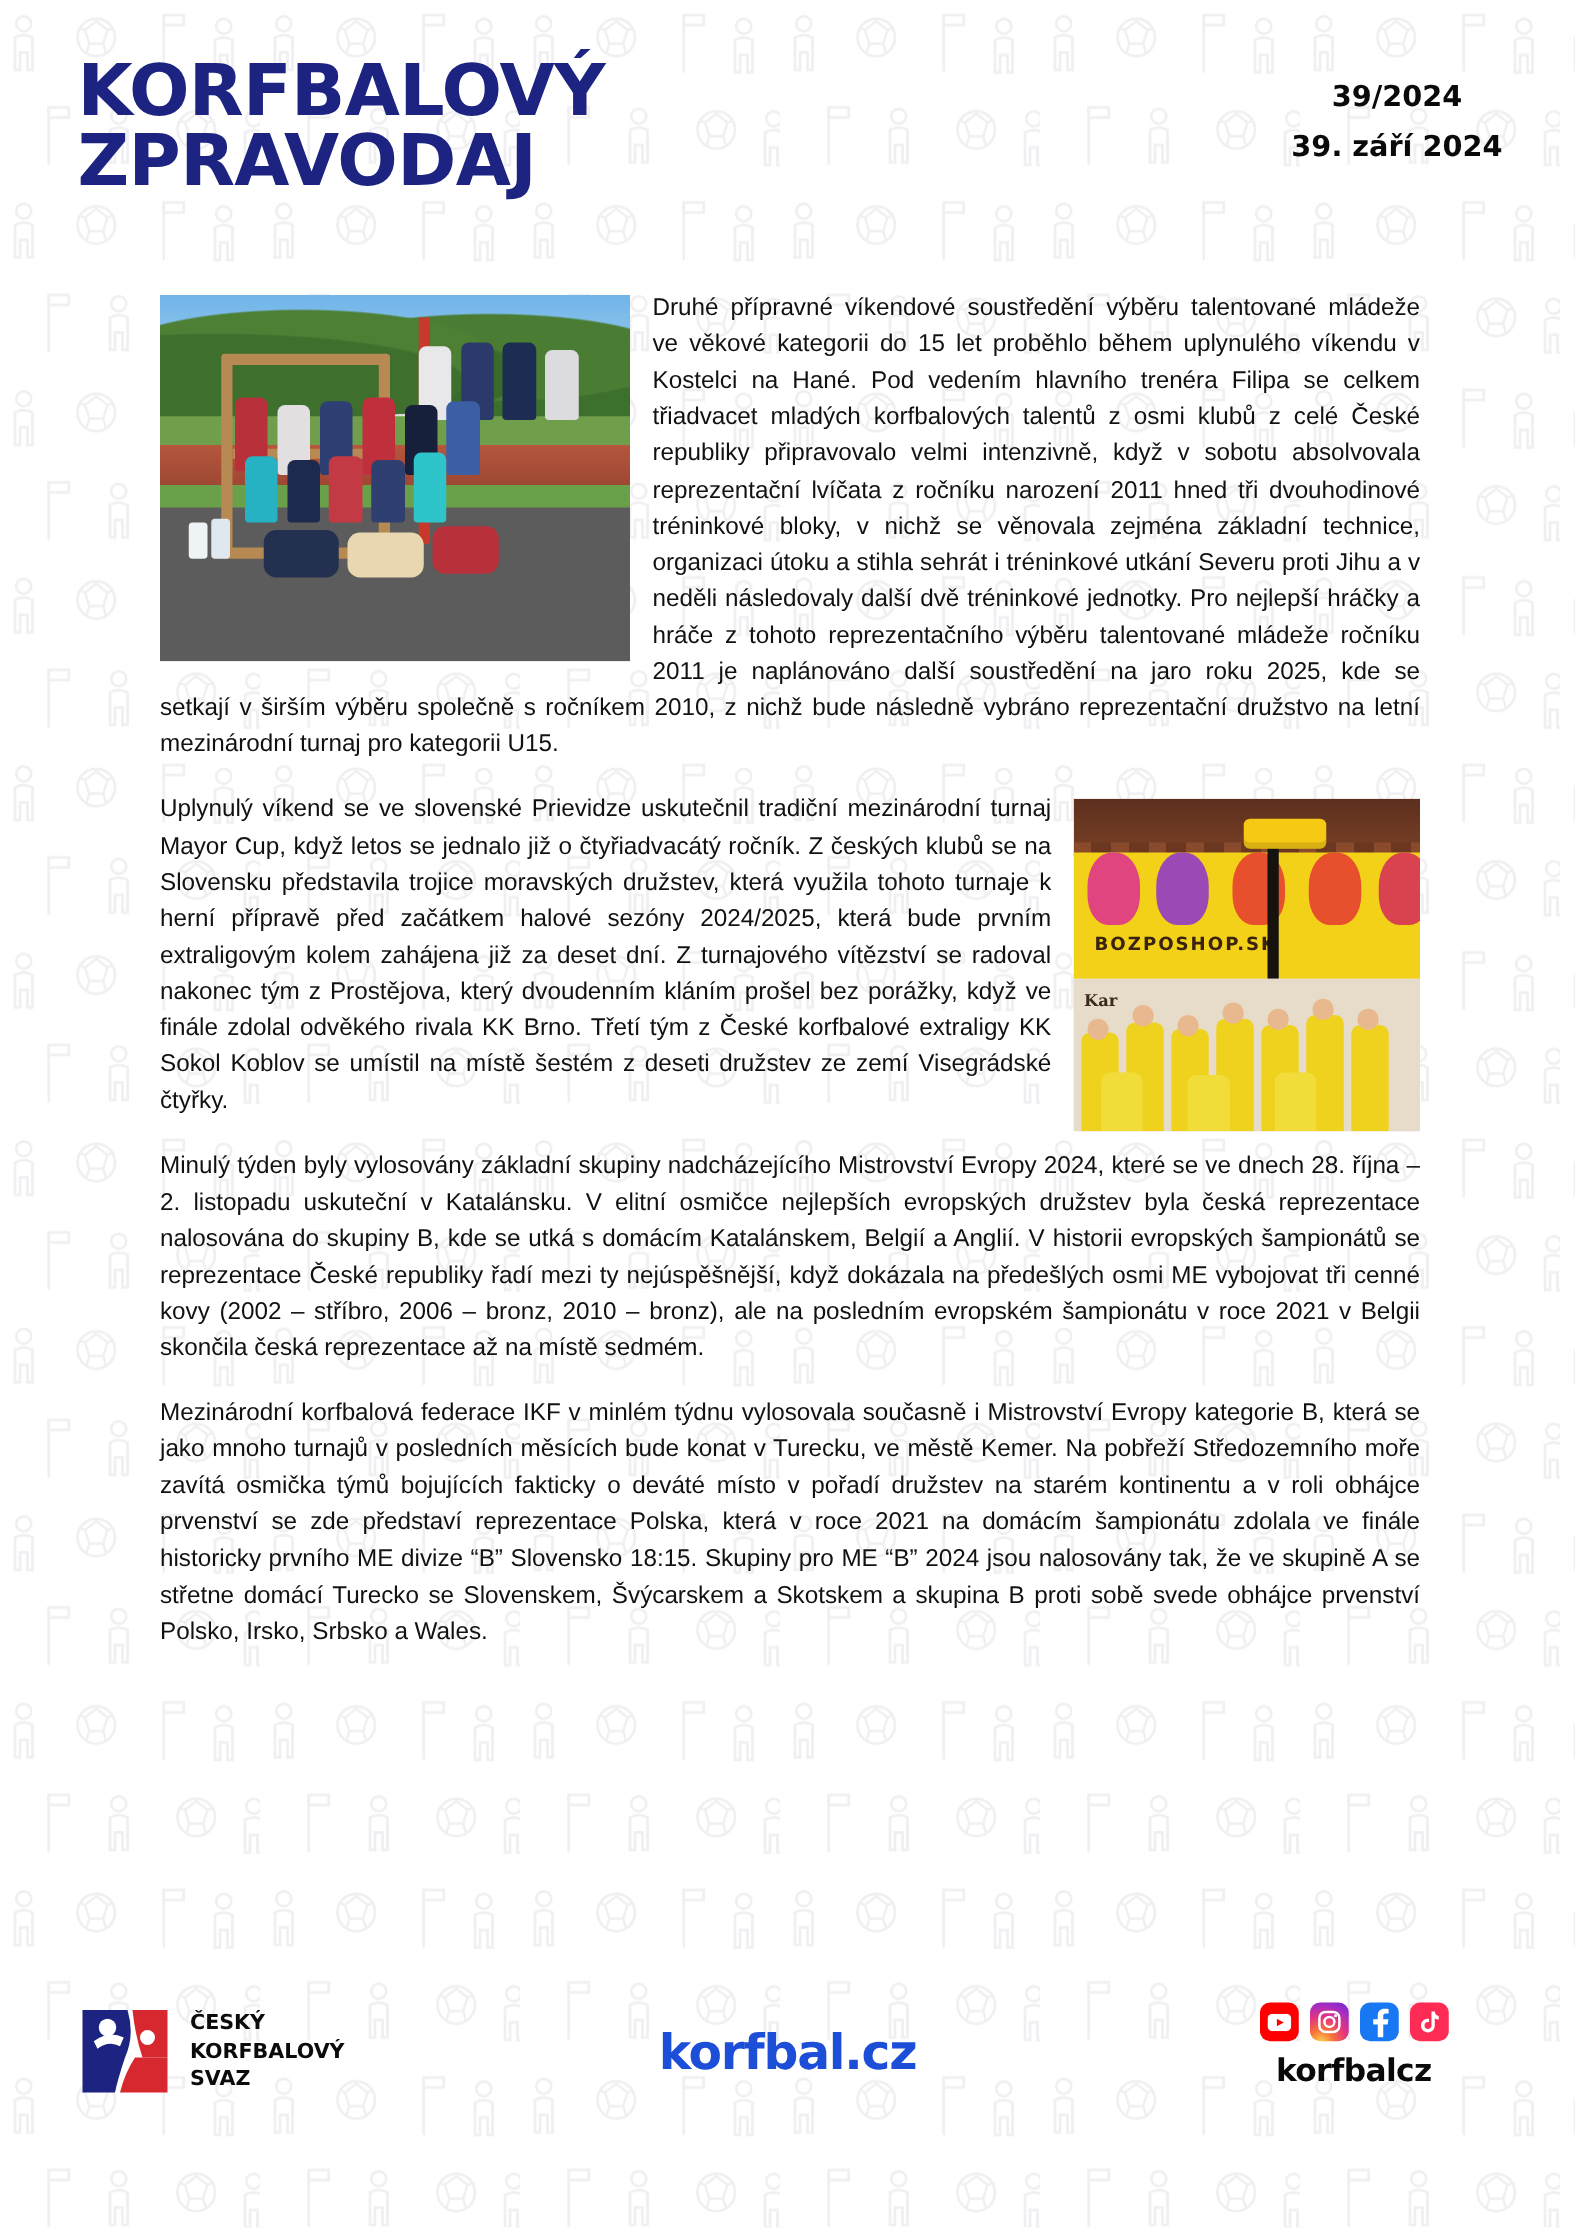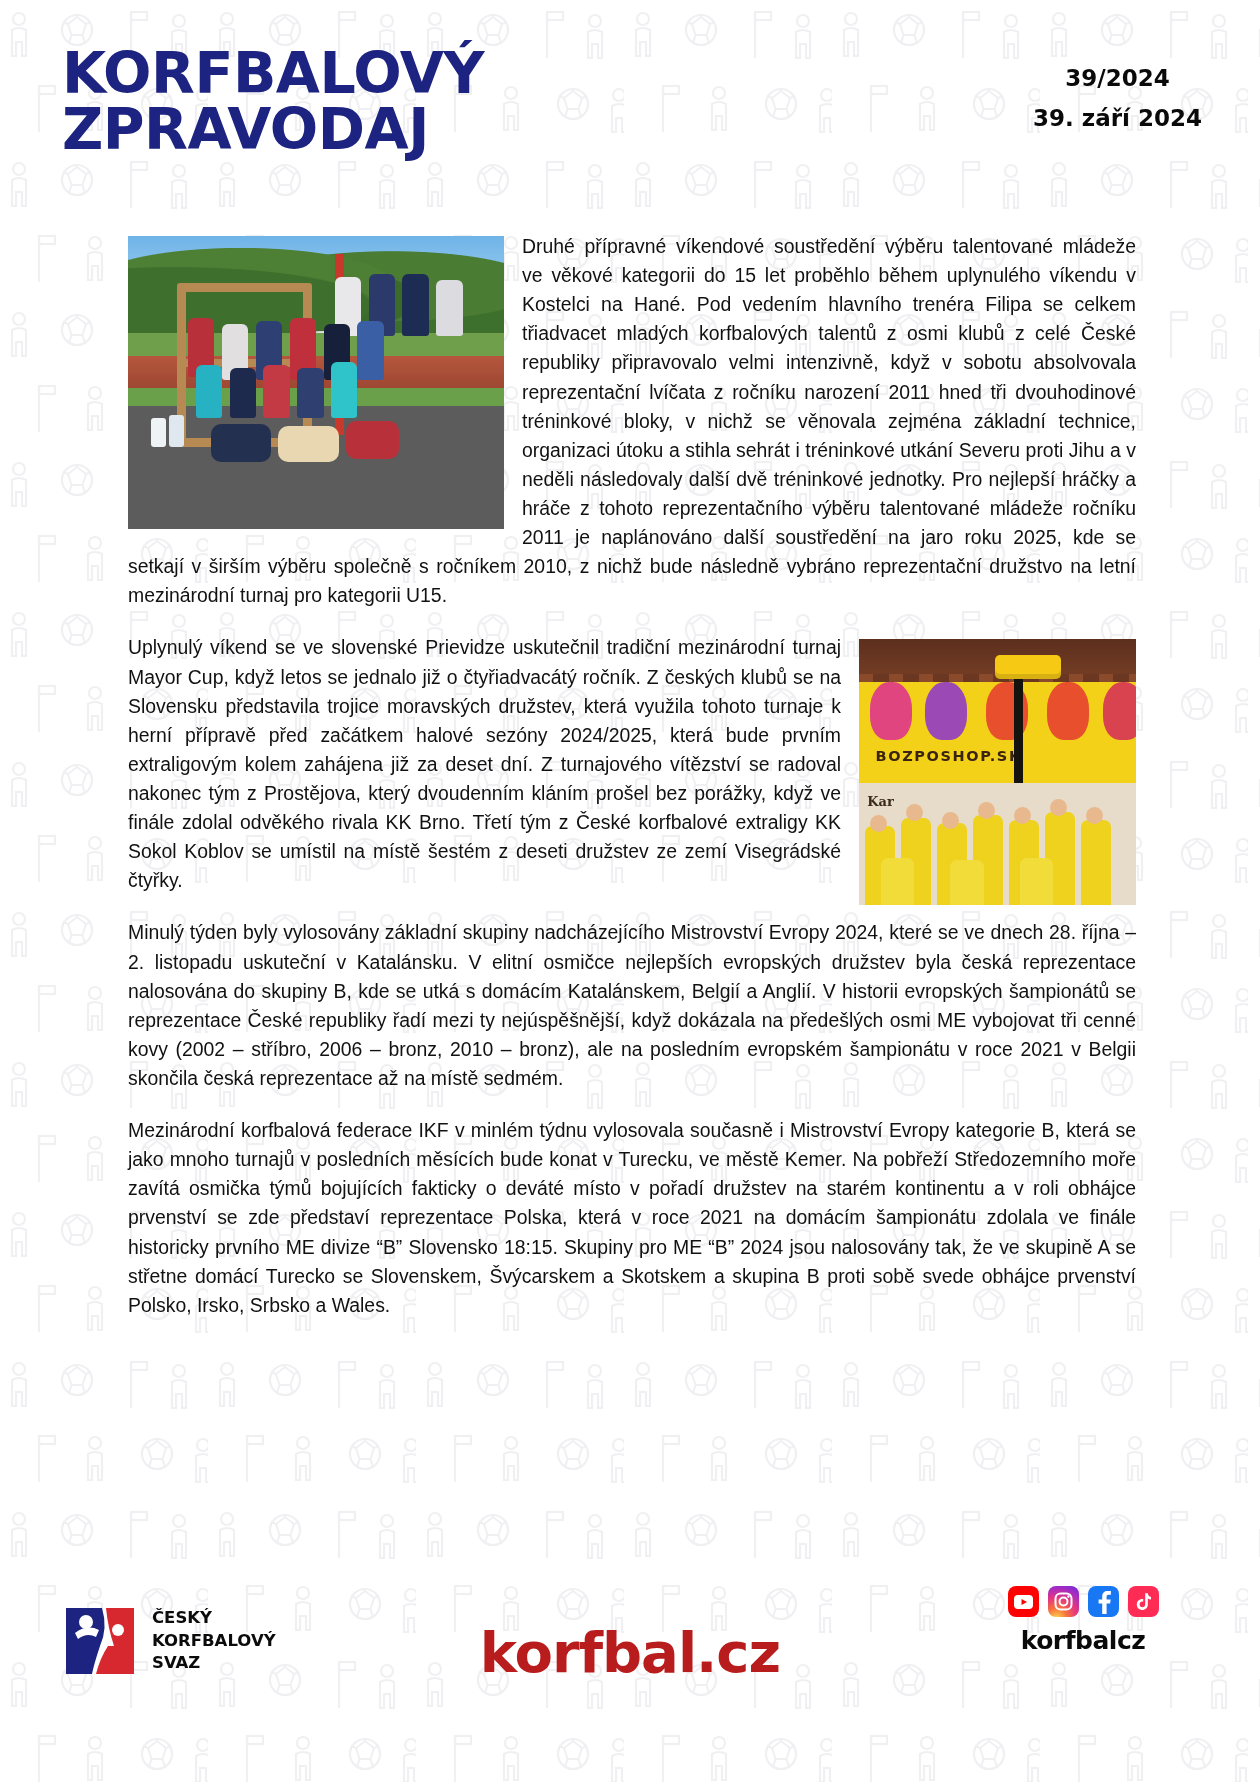--- a/index.html
+++ b/index.html
@@ -230,28 +230,28 @@
     text-transform: uppercase;
     white-space: pre-line;
   }
   .footer-domain {
     position: absolute;
     left: 0; right: 0;
     top: 48px;
     text-align: center;
     font-family: "DejaVu Sans", sans-serif;
     font-weight: bold;
-    font-size: 56px;
+    font-size: 39px;
     letter-spacing: -1px;
-    color: #b91c1c;
+    color: #1d4ed8;
   }
   .footer-social {
     position: absolute;
     right: 62px;
-    top: 14px;
+    top: 30px;
     width: 230px;
     text-align: center;
   }
   .social-row {
     display: flex;
     justify-content: center;
     gap: 9px;
     margin-bottom: 9px;
   }
   .sicon {

